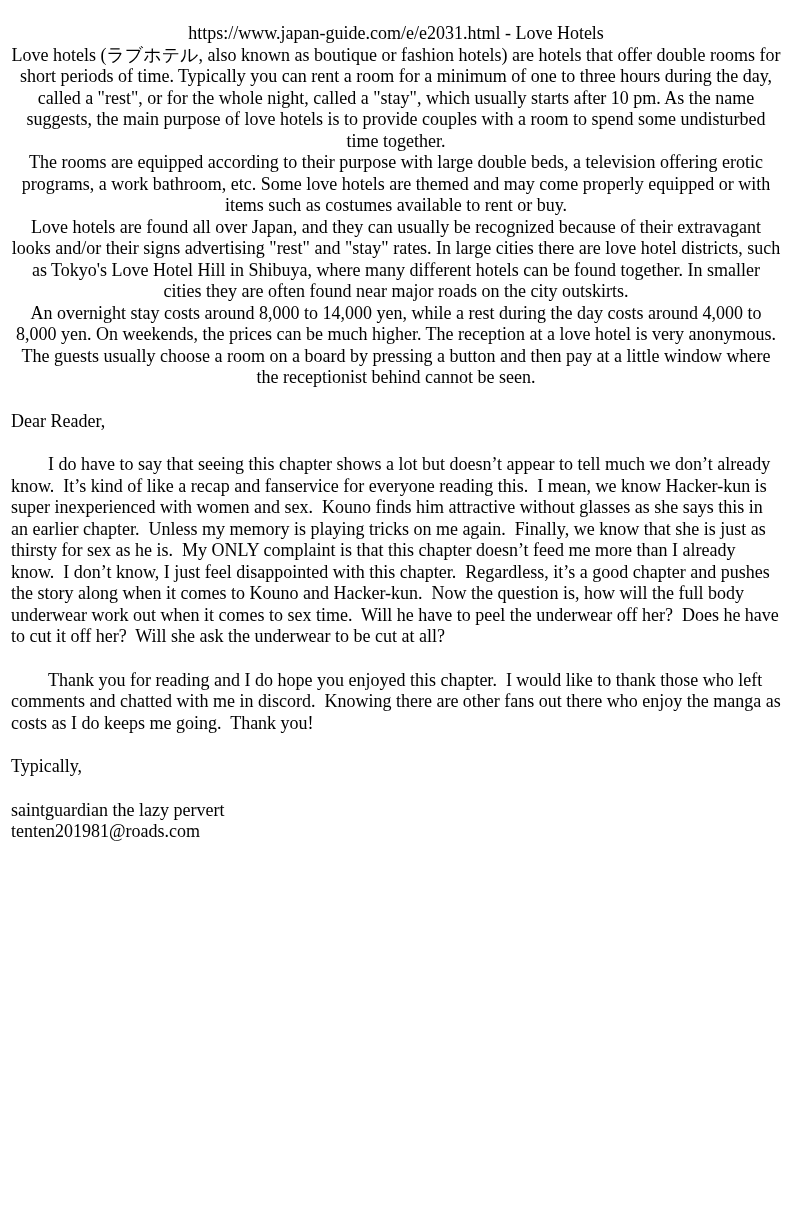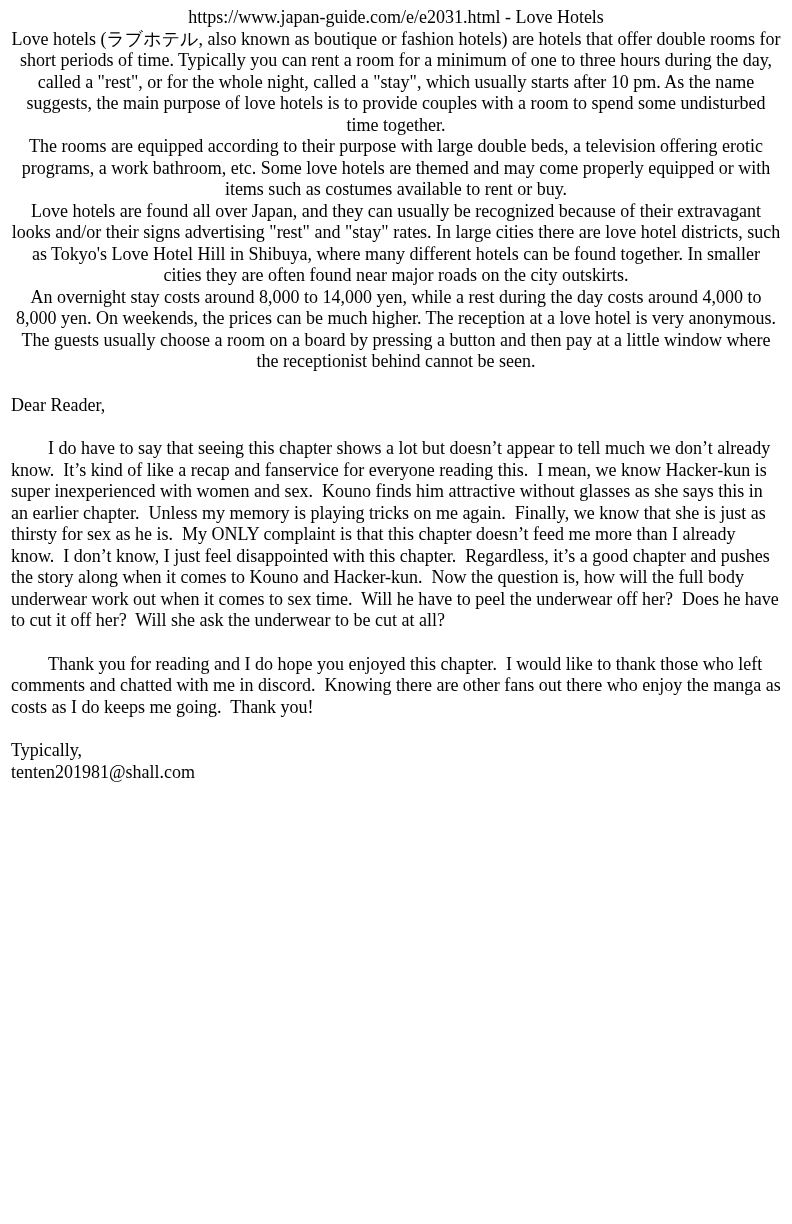--- a/index.html
+++ b/index.html
@@ -4,21 +4,21 @@
 <style>
   html, body {
     margin: 0;
     padding: 0;
     background: #ffffff;
   }
   .doc {
     width: 792px;
     min-height: 1224px;
     box-sizing: border-box;
-    padding: 7px 11px 40px 11px;
+    padding: 23px 11px 40px 11px;
     font-family: "Liberation Serif", "DejaVu Serif", serif;
     font-size: 18px;
     line-height: 21.5px;
     color: #000000;
     background: #ffffff;
   }
   .quote-block p {
     margin: 0;
     text-align: center;
   }
@@ -55,16 +55,17 @@
     <p>The rooms are equipped according to their purpose with large double beds, a television offering erotic programs, a work bathroom, etc. Some love hotels are themed and may come properly equipped or with items such as costumes available to rent or buy.</p>
     <p>Love hotels are found all over Japan, and they can usually be recognized because of their extravagant looks and/or their signs advertising "rest" and "stay" rates. In large cities there are love hotel districts, such as Tokyo's Love Hotel Hill in Shibuya, where many different hotels can be found together. In smaller cities they are often found near major roads on the city outskirts.</p>
     <p>An overnight stay costs around 8,000 to 14,000 yen, while a rest during the day costs around 4,000 to 8,000 yen. On weekends, the prices can be much higher. The reception at a love hotel is very anonymous. The guests usually choose a room on a board by pressing a button and then pay at a little window where the receptionist behind cannot be seen.</p>
   </div>
 
   <div class="letter">
     <p class="salutation">Dear Reader,</p>
     <p class="body-para">I do have to say that seeing this chapter shows a lot but doesn’t appear to tell much we don’t already know.  It’s kind of like a recap and fanservice for everyone reading this.  I mean, we know Hacker-kun is super inexperienced with women and sex.  Kouno finds him attractive without glasses as she says this in an earlier chapter.  Unless my memory is playing tricks on me again.  Finally, we know that she is just as thirsty for sex as he is.  My ONLY complaint is that this chapter doesn’t feed me more than I already know.  I don’t know, I just feel disappointed with this chapter.  Regardless, it’s a good chapter and pushes the story along when it comes to Kouno and Hacker-kun.  Now the question is, how will the full body underwear work out when it comes to sex time.  Will he have to peel the underwear off her?  Does he have to cut it off her?  Will she ask the underwear to be cut at all?</p>
     <p class="body-para">Thank you for reading and I do hope you enjoyed this chapter.  I would like to thank those who left comments and chatted with me in discord.  Knowing there are other fans out there who enjoy the manga as costs as I do keeps me going.  Thank you!</p>
     <p class="closing">Typically,</p>
-    <p class="sig-email">tenten201981@shall.com</p>
+    <p class="sig-name">saintguardian the lazy pervert</p>
+    <p class="sig-email">tenten201981@roads.com</p>
   </div>
 
 </div>
 
 </body></html>

